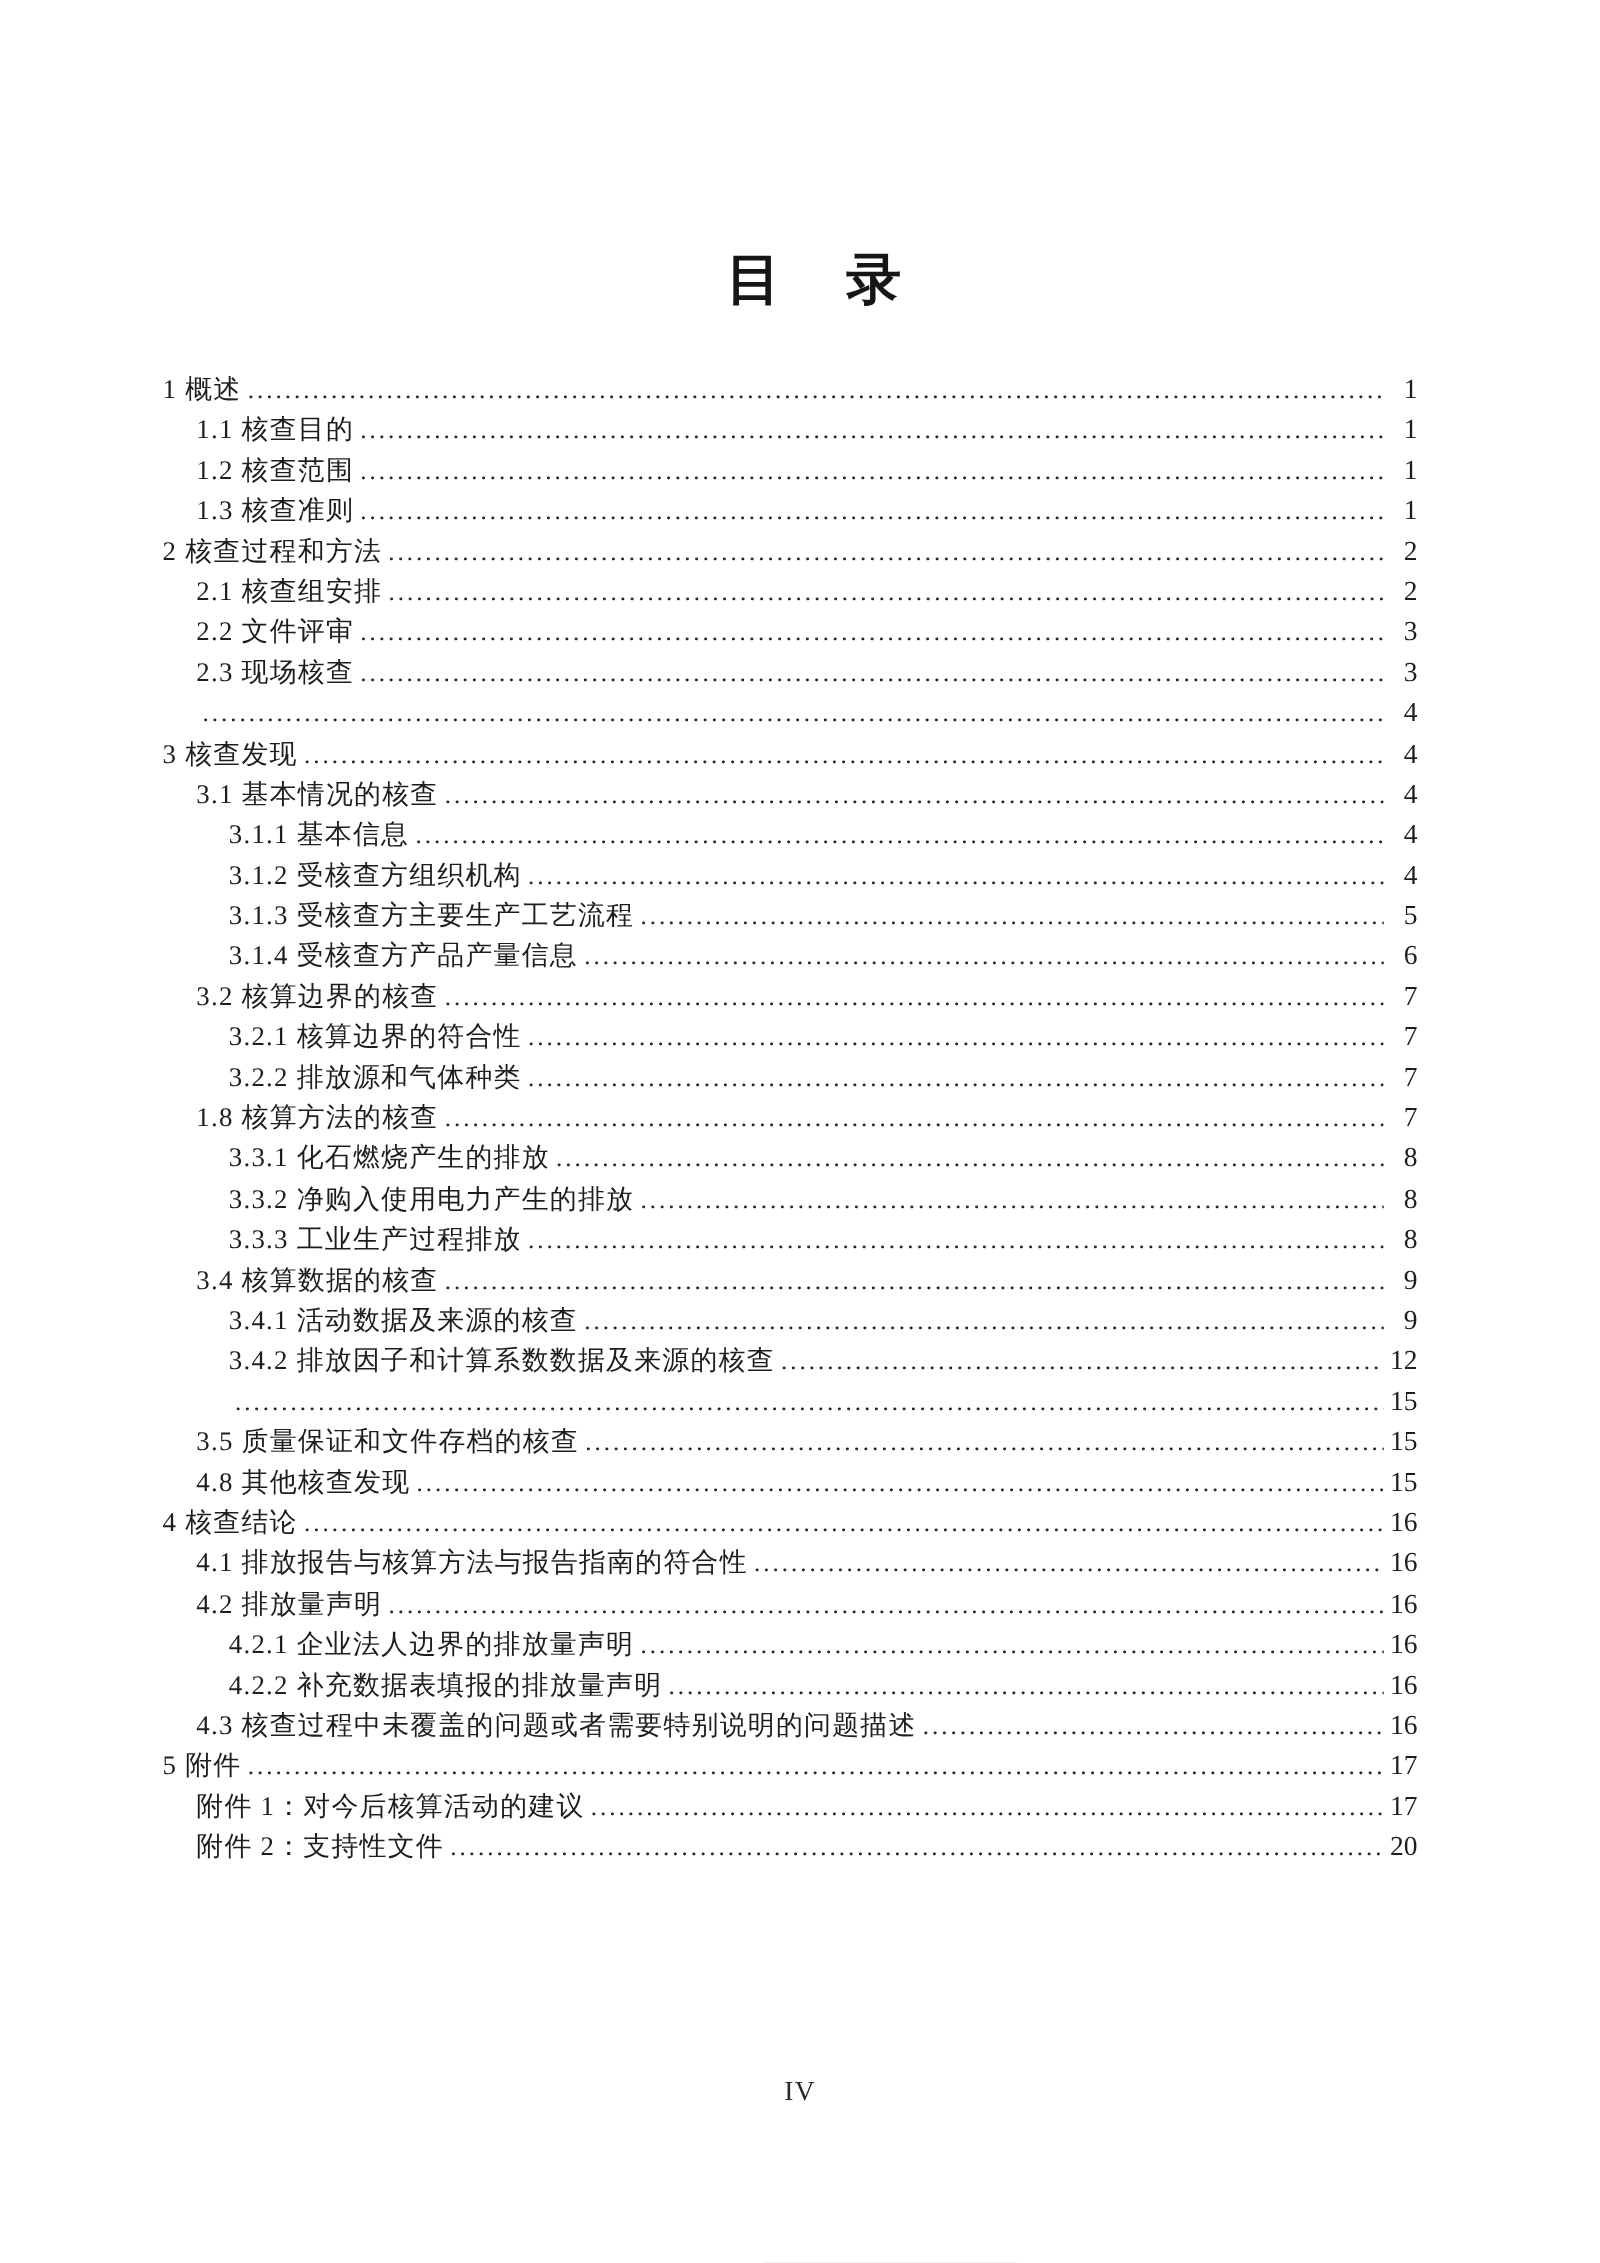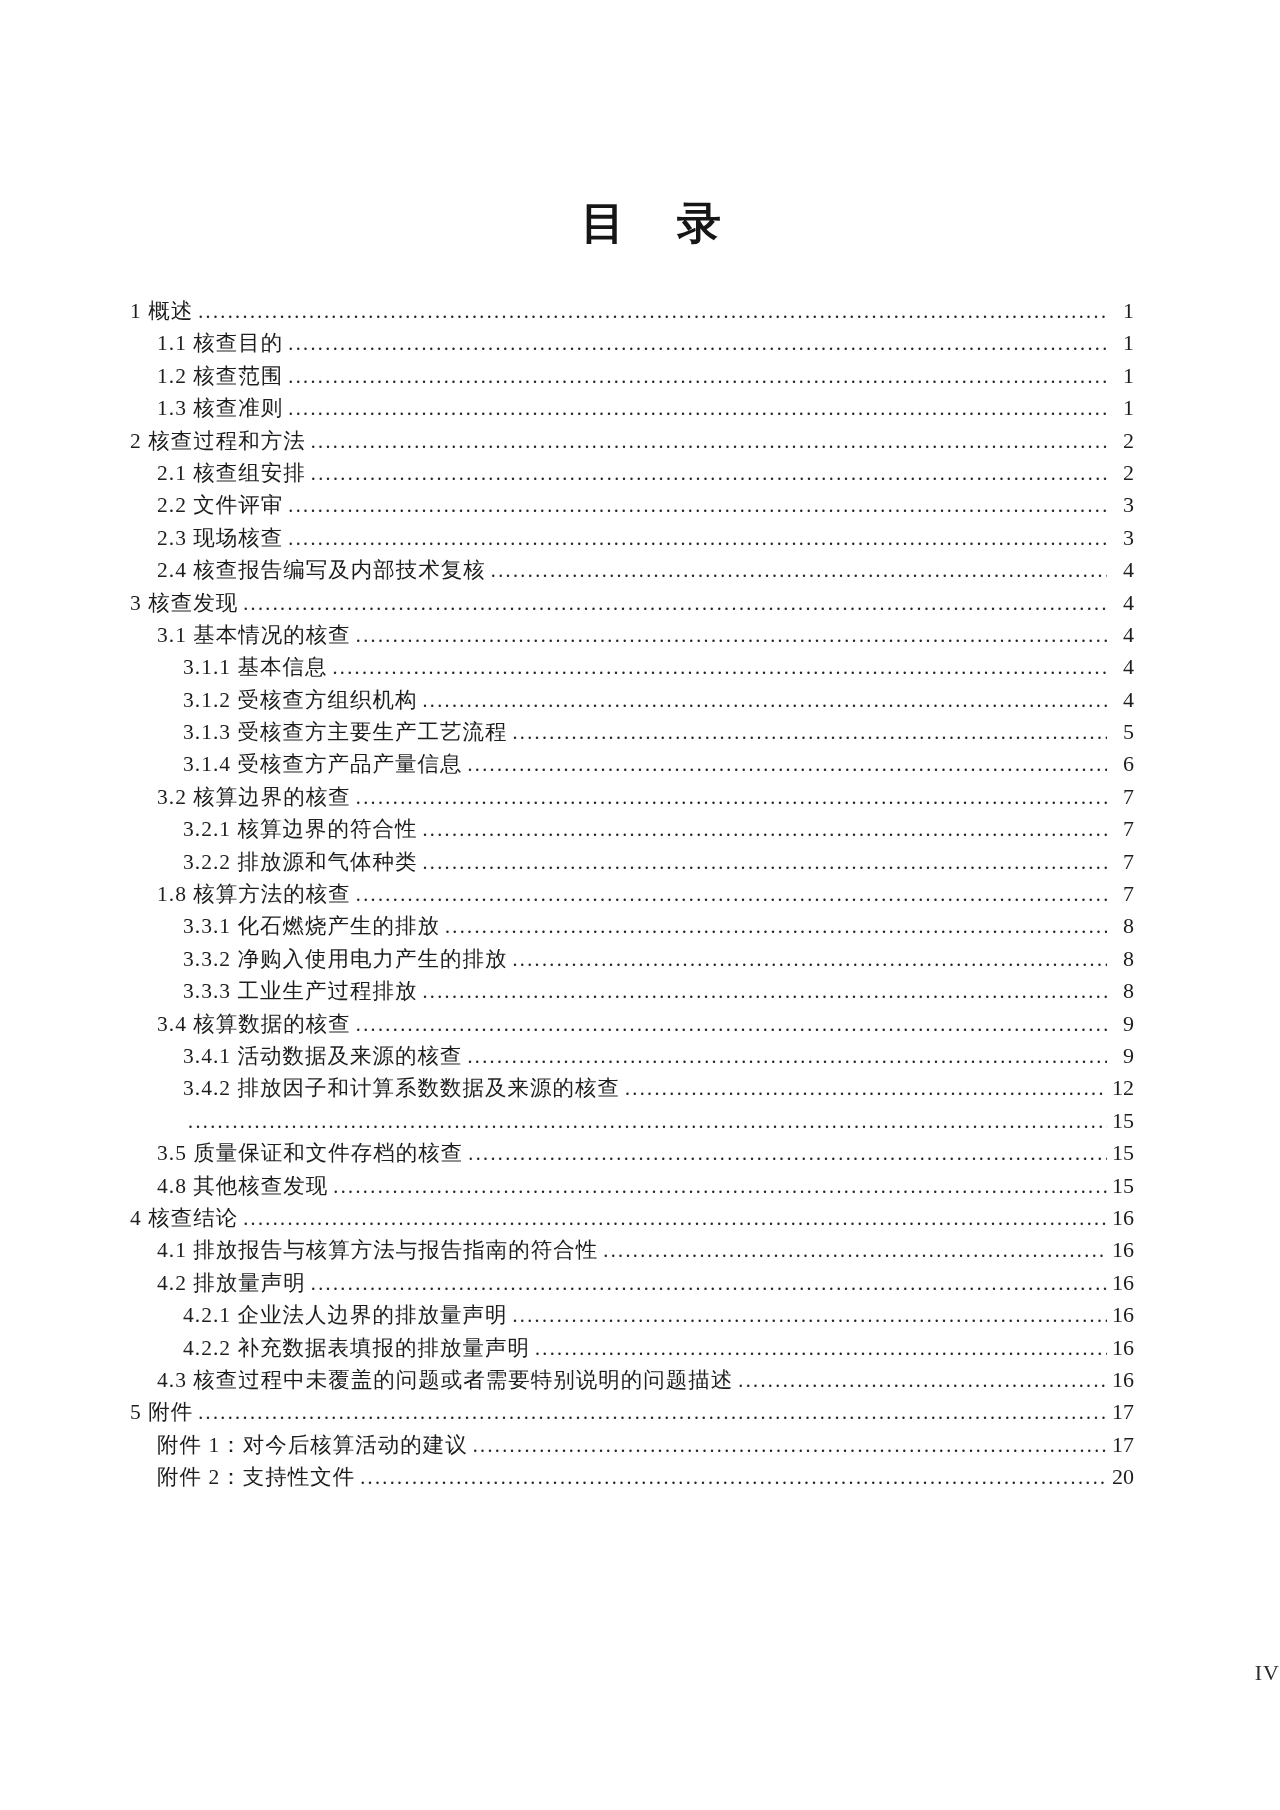--- a/index.html
+++ b/index.html
@@ -66,21 +66,21 @@
     min-width: 24px;
     text-align: right;
     font-size: 22px;
     white-space: nowrap;
   }
   .page-footer {
     position: absolute;
     top: 1660px;
     left: 0;
     width: 100%;
-    text-align: right;
+    text-align: center;
     font-size: 22px;
     letter-spacing: 1px;
     color: #2a2a2a;
   }
 </style>
 </head>
 <body>
 
 <div class="page">
 
@@ -129,21 +129,20 @@
     <span class="toc-page">3</span>
   </div>
 
   <div class="toc-row lvl2">
     <span class="toc-entry-label">2.3 现场核查</span>
     <span class="toc-leader"></span>
     <span class="toc-page">3</span>
   </div>
 
   <div class="toc-row lvl2">
-    <span class="toc-entry-label">2.4 核查报告编写及内部技术复核</span>
     <span class="toc-leader"></span>
     <span class="toc-page">4</span>
   </div>
 
   <div class="toc-row lvl1">
     <span class="toc-entry-label">3 核查发现</span>
     <span class="toc-leader"></span>
     <span class="toc-page">4</span>
   </div>
 

